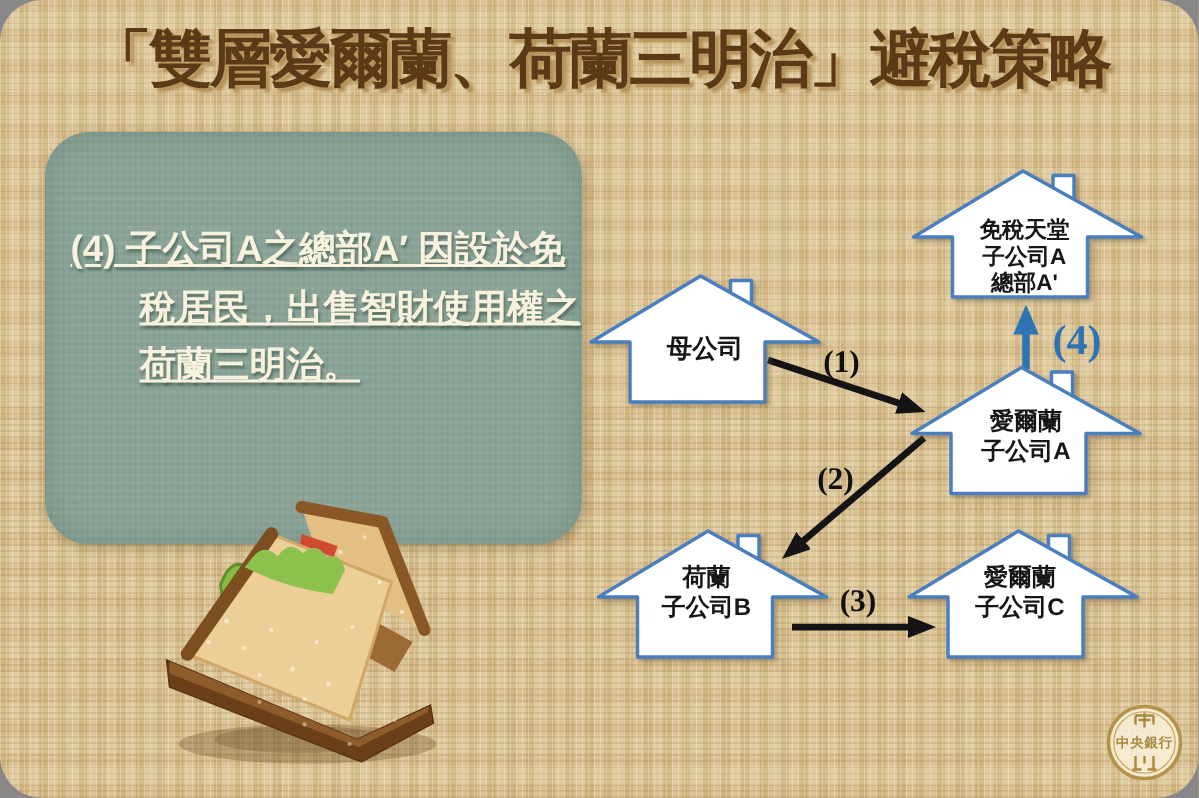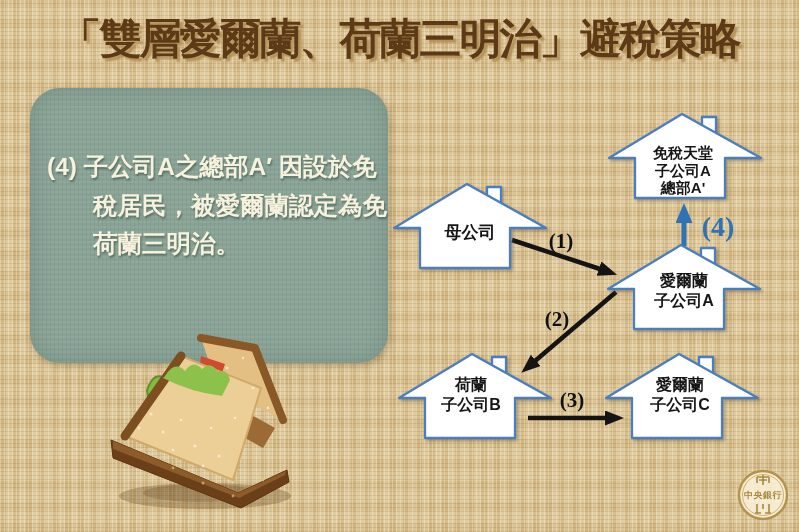--- a/index.html
+++ b/index.html
@@ -5,38 +5,39 @@
   html,body { margin:0; padding:0; background:#888; }
   .slide {
     position:relative; width:799px; height:532px; overflow:hidden;
     font-family:"Liberation Sans", sans-serif;
     background-color:#d9c294;
     background-image:
       repeating-linear-gradient(90deg, rgba(255,246,218,.30) 0 1px, rgba(0,0,0,0) 1px 4px),
       repeating-linear-gradient(0deg, rgba(146,108,52,.18) 0 1px, rgba(0,0,0,0) 1px 4px),
       repeating-linear-gradient(90deg, rgba(178,138,72,.14) 0 6px, rgba(255,246,220,.12) 6px 13px),
       repeating-linear-gradient(0deg, rgba(170,132,70,.10) 0 9px, rgba(255,248,226,.08) 9px 21px);
+    border-radius: 28px;
   }
   .title {
     position:absolute; left:0; top:11px; width:799px; margin:0;
     text-align:center; font-size:42px; font-weight:bold; letter-spacing:-2px;
     color:#5c3a17; text-shadow:3px 3px 2px rgba(178,142,85,.95);
     white-space:nowrap;
   }
   .note-box {
     position:absolute; left:30px; top:88px; width:358px; height:275px;
     box-sizing:border-box; border-radius:30px;
     background-color:#89a296;
     background-image:
       repeating-linear-gradient(0deg, rgba(255,255,255,.06) 0 2px, rgba(0,0,0,0) 2px 5px),
       repeating-linear-gradient(90deg, rgba(0,0,0,.05) 0 1px, rgba(0,0,0,0) 1px 4px);
     box-shadow: 2px 3px 7px rgba(96,72,34,.35), inset 0 0 20px rgba(60,90,75,.25);
     padding:60px 12px 0 17px;
     font-size:24.5px; line-height:38.5px; font-weight:bold;
-    color:#f7f2dd; text-shadow:1px 2px 2px rgba(55,78,66,.6);
+    color:#f7f2dd; text-shadow:1px 2px 2px rgba(55,78,66,.6);text-decoration:underline;
   }
   .note-line { white-space:nowrap; }
   .note-line.cont { padding-left:46px; }
   .diagram-svg, .sandwich-svg, .logo-svg { position:absolute; }
   .diagram-svg { left:0; top:0; }
   .sandwich-svg { left:103px; top:328px; }
   .logo-svg { left:736px; top:468px; }
   .house-shape { fill:#ffffff; stroke:#4a7ebf; stroke-width:2.3; stroke-linejoin:round; }
   .house-g { filter:drop-shadow(2px 2px 1.5px rgba(105,88,55,.45)); }
   .house-label { font:bold 16px "Liberation Sans", sans-serif; fill:#161616; text-anchor:middle; }
@@ -50,21 +51,21 @@
 </style>
 </head>
 <body>
 
 <div class="slide">
 
   <h1 class="title">「雙層愛爾蘭、荷蘭三明治」避稅策略</h1>
 
   <div class="note-box">
     <div class="note-line">(4) 子公司A之總部A′ 因設於免</div>
-    <div class="note-line cont">稅居民，被愛爾蘭認定為免</div>
+    <div class="note-line cont">稅居民，出售智財使用權之</div>
     <div class="note-line cont">荷蘭三明治。</div>
   </div>
 
   <svg class="sandwich-svg" width="200" height="185" viewBox="0 0 200 185">
     <ellipse cx="102" cy="168" rx="86" ry="13" fill="rgba(95,62,20,0.30)"></ellipse>
     <ellipse cx="98" cy="165" rx="58" ry="9" fill="rgba(80,50,15,0.22)"></ellipse>
 
     <polygon points="98,10 152,20 180,92 114,58" fill="#e4bf83"></polygon>
     <polyline points="98,10 152,20 180,92" fill="none" stroke="#8a5826" stroke-width="8" stroke-linecap="round" stroke-linejoin="round"></polyline>
     <polygon points="98,28 122,36 118,48 96,42" fill="#cf4a30"></polygon>

